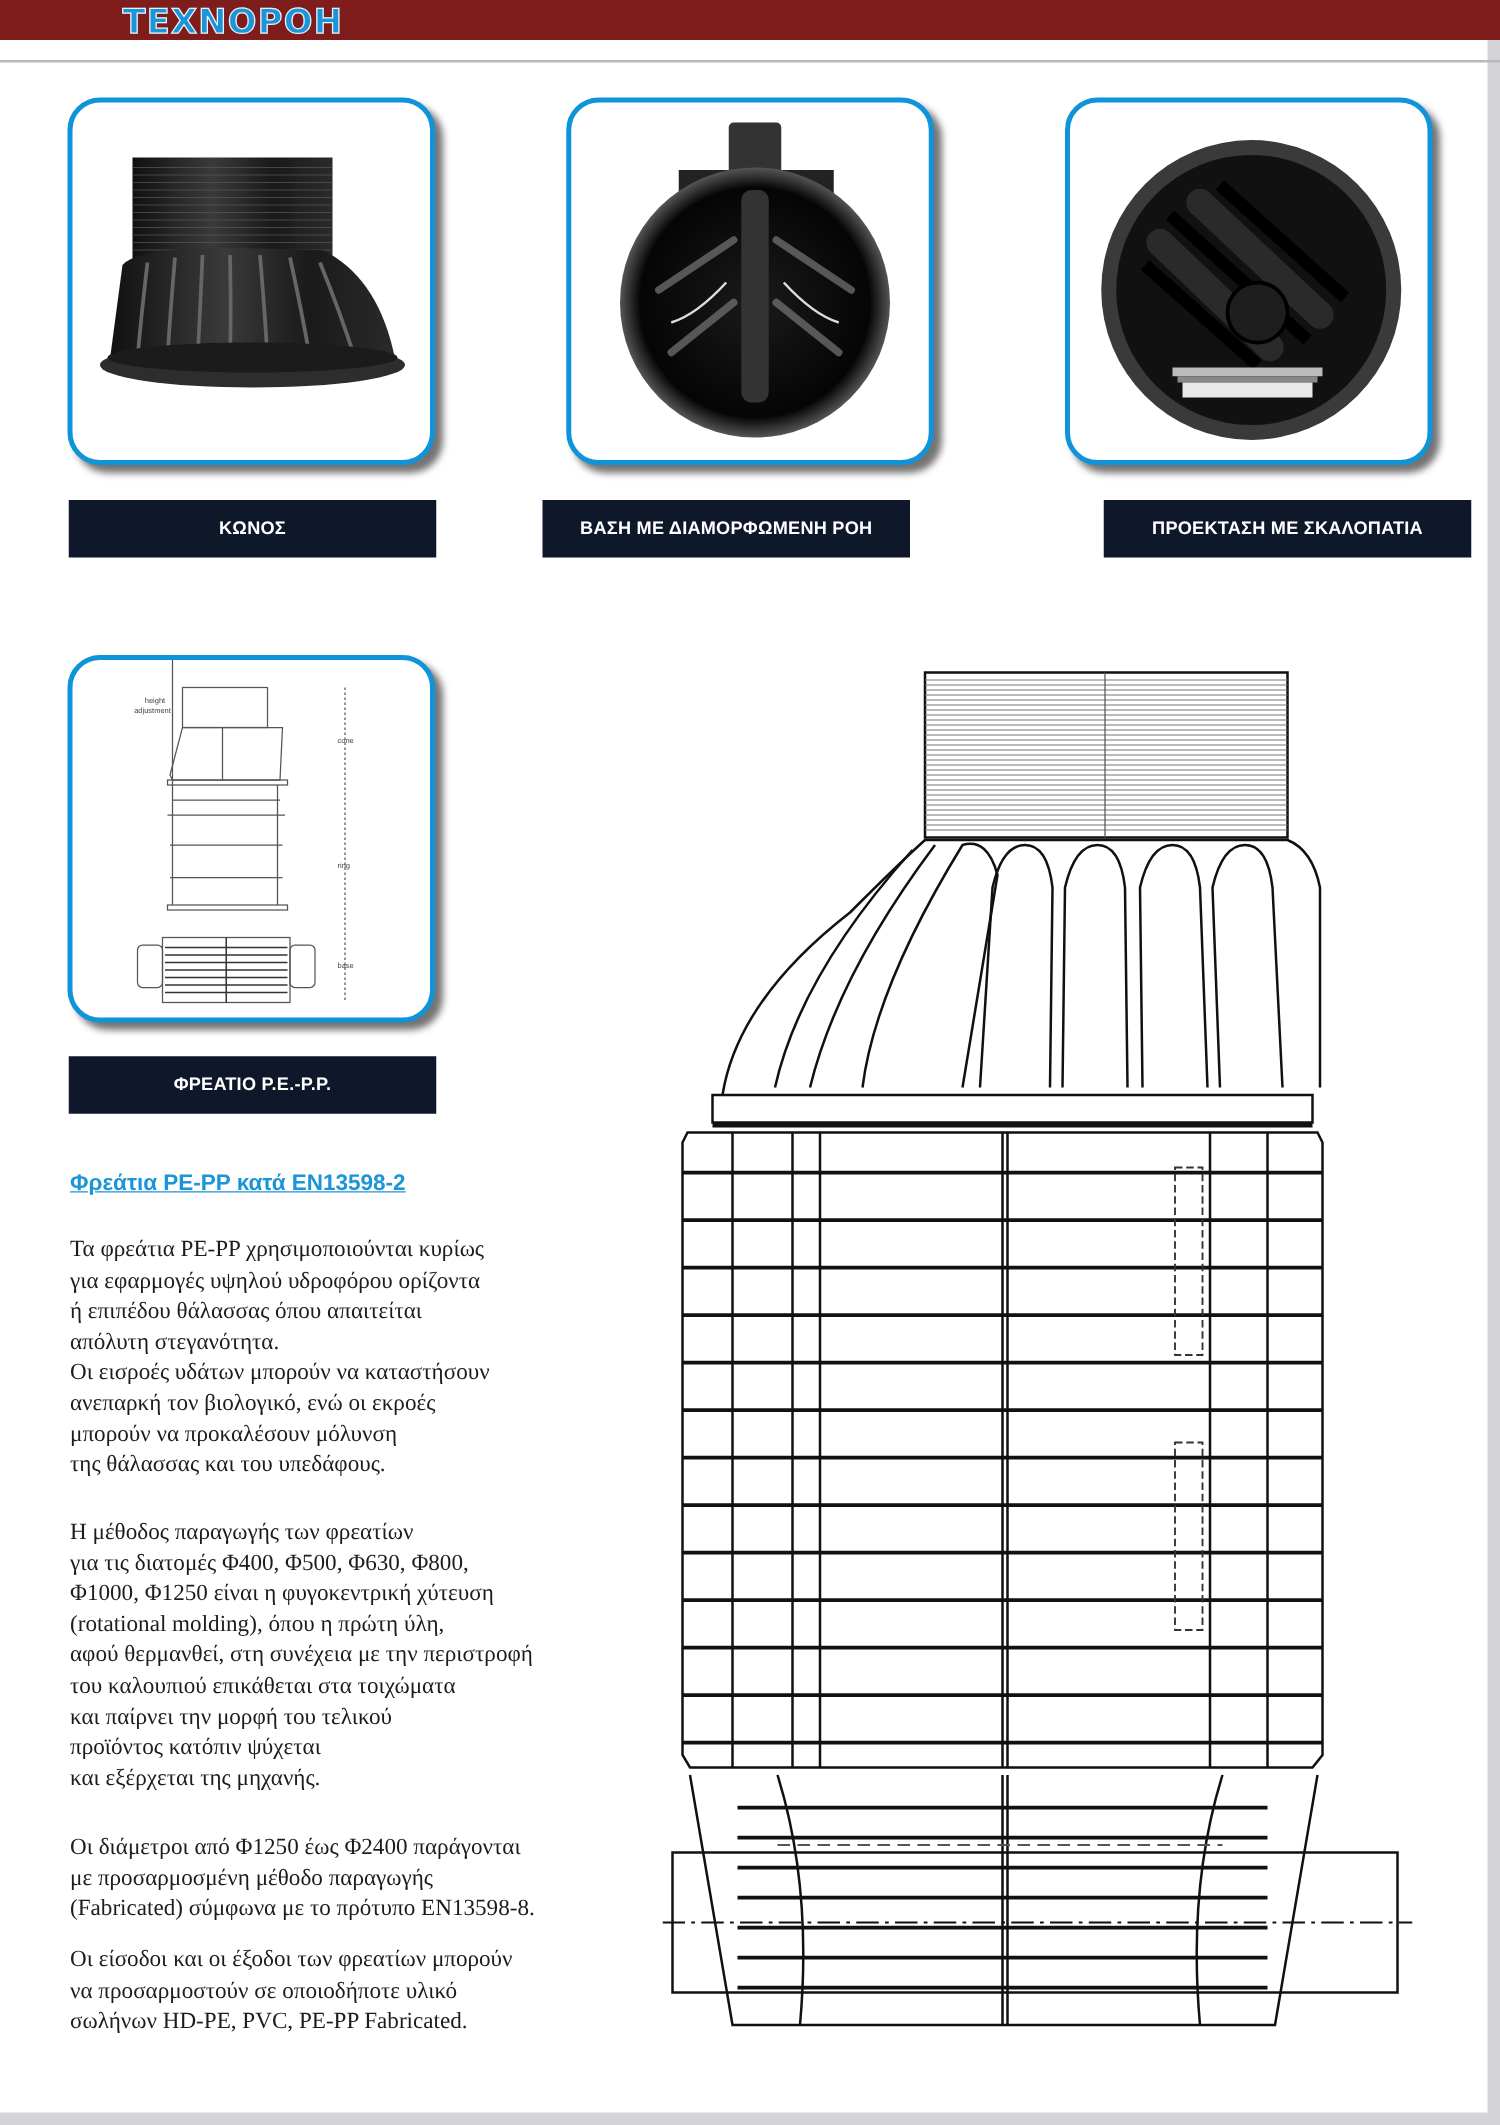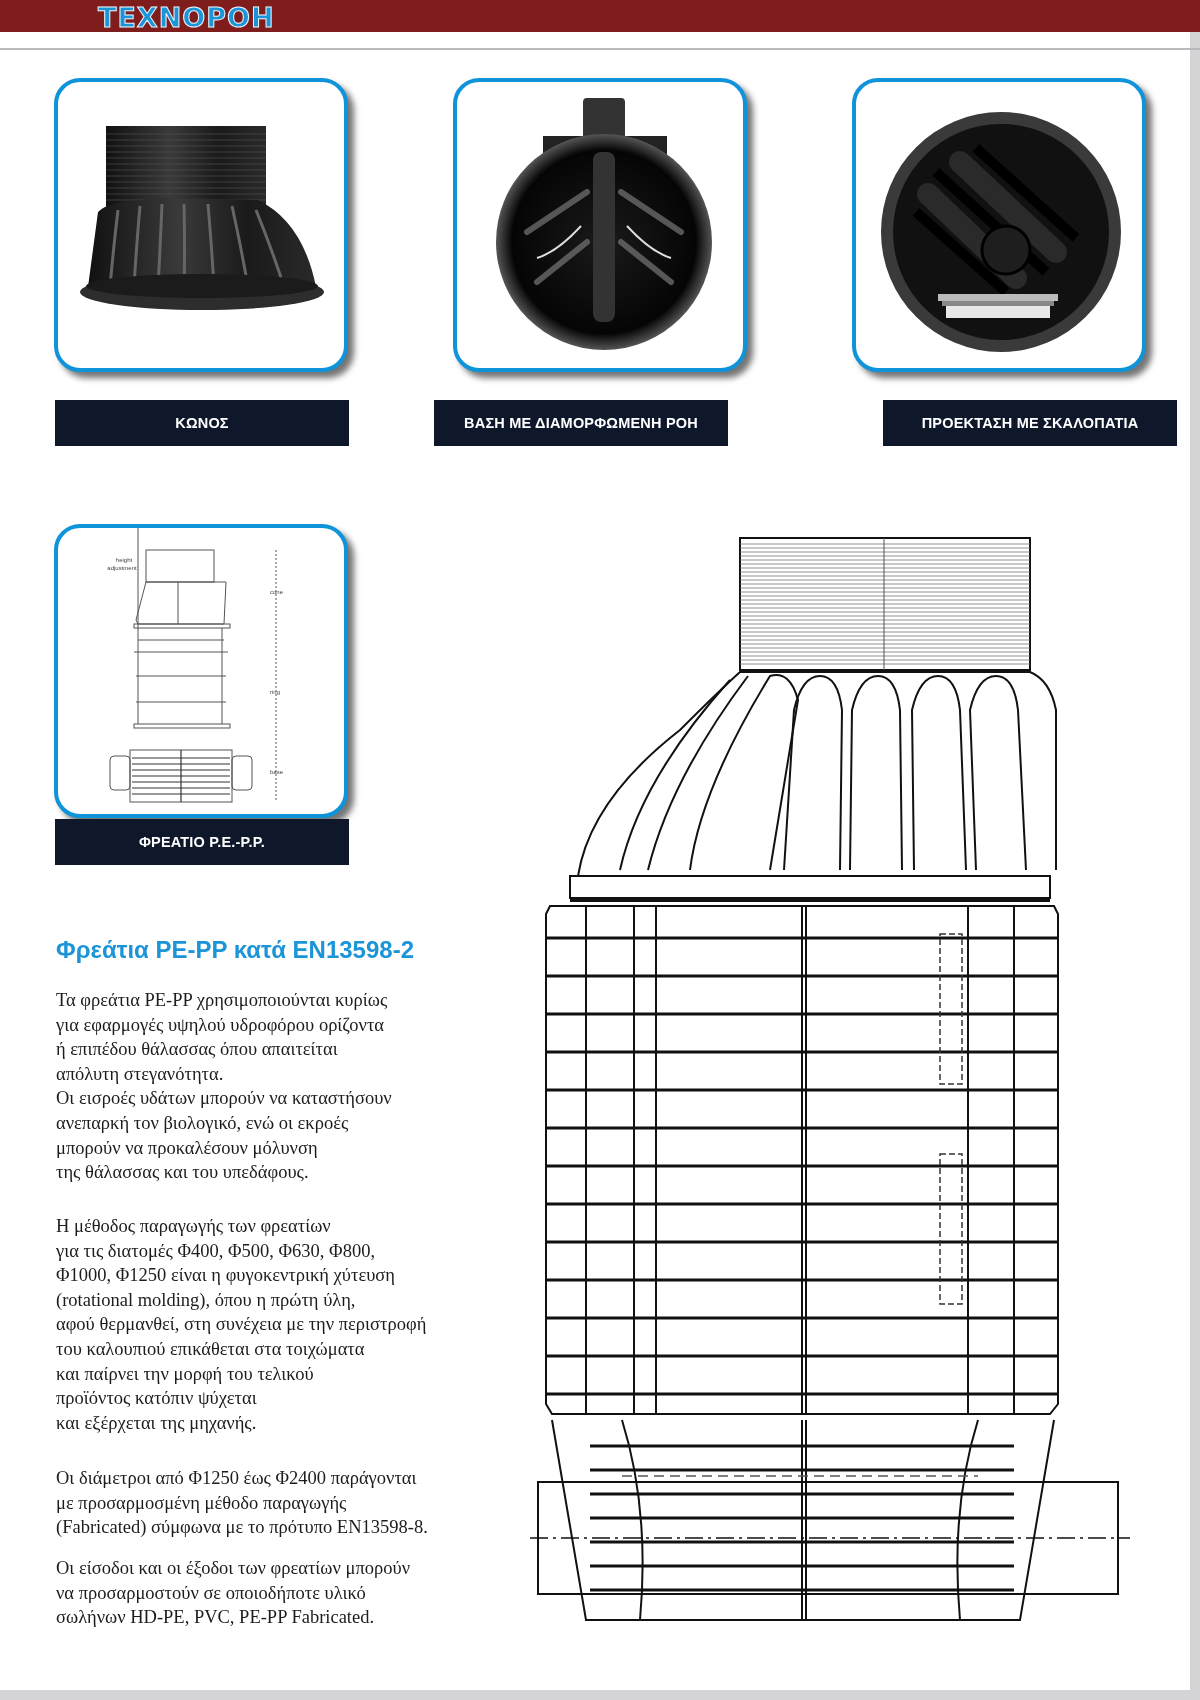--- a/index.html
+++ b/index.html
@@ -35,21 +35,21 @@
   .card svg { position:absolute; left:0; top:0; width:100%; height:100%; }
   .label {
     position: absolute; height: 46px; width: 294px;
     background: #0f172a;
     color: #fff; font-weight: bold; font-size: 14.5px;
     display: flex; align-items: center; justify-content: center;
     letter-spacing: 0.2px;
   }
   .title {
     position: absolute; left: 56px; top: 936px;
-    font-size: 24px; font-weight: bold; color: #1b95d8;
+    font-size: 18px; font-weight: bold; color: #1b95d8; text-decoration: underline;
   }
   .para {
     position: absolute; left: 56px; width: 470px;
     font-size: 18.5px; line-height: 24.6px; color: #1c1c1c;
     white-space: pre-line;
     font-family: Liberation Serif, serif;
   }
   .drawing { position: absolute; left: 530px; top: 530px; width: 600px; height: 1110px; }
 </style>
 </head>
@@ -181,21 +181,21 @@
         <line x1="74" y1="266" x2="172" y2="266"></line>
       <line x1="123" y1="222" x2="123" y2="274"></line>
     </g>
     <text x="66" y="34" font-size="6" fill="#444" text-anchor="middle">height</text>
     <text x="64" y="42" font-size="6" fill="#444" text-anchor="middle">adjustment</text>
     <text x="212" y="66" font-size="6" fill="#444">cone</text>
     <text x="212" y="166" font-size="6" fill="#444">ring</text>
     <text x="212" y="246" font-size="6" fill="#444">base</text>
   </svg>
 </div>
-<div class="label" style="left:55px; top:819px;">ΦΡΕΑΤΙΟ P.E.-P.P.</div>
+<div class="label" style="left:55px; top:845px;">ΦΡΕΑΤΙΟ P.E.-P.P.</div>
 
 <div class="title">Φρεάτια PE-PP κατά EN13598-2</div>
 <div class="para" style="top:988px;">Τα φρεάτια PE-PP χρησιμοποιούνται κυρίως
 για εφαρμογές υψηλού υδροφόρου ορίζοντα
 ή επιπέδου θάλασσας όπου απαιτείται
 απόλυτη στεγανότητα.
 Οι εισροές υδάτων μπορούν να καταστήσουν
 ανεπαρκή τον βιολογικό, ενώ οι εκροές
 μπορούν να προκαλέσουν μόλυνση
 της θάλασσας και του υπεδάφους.</div>

